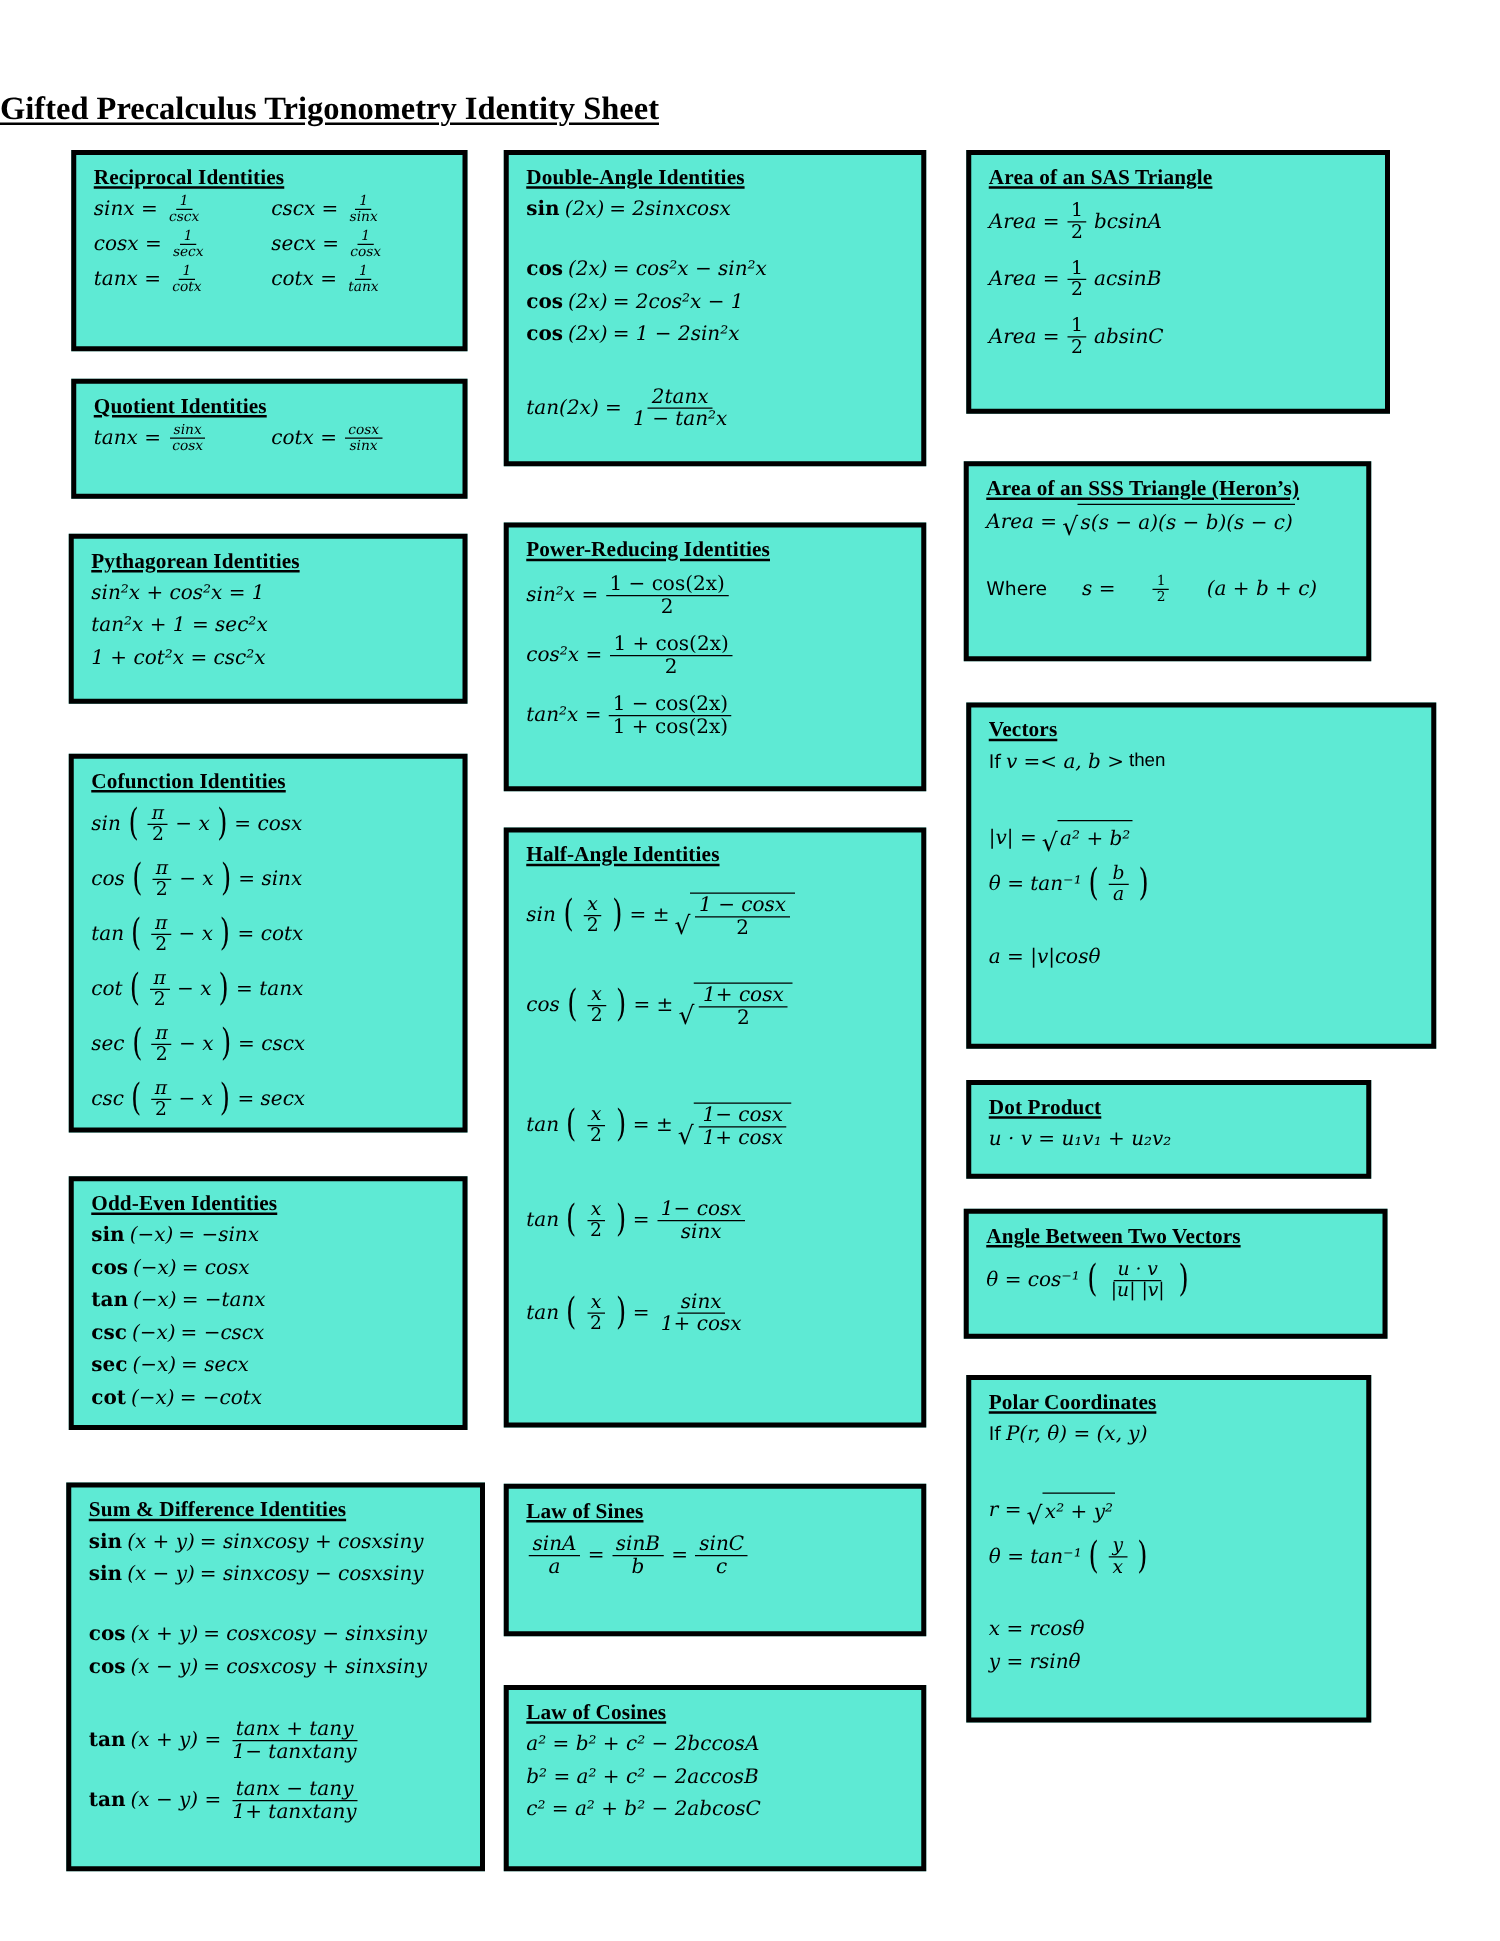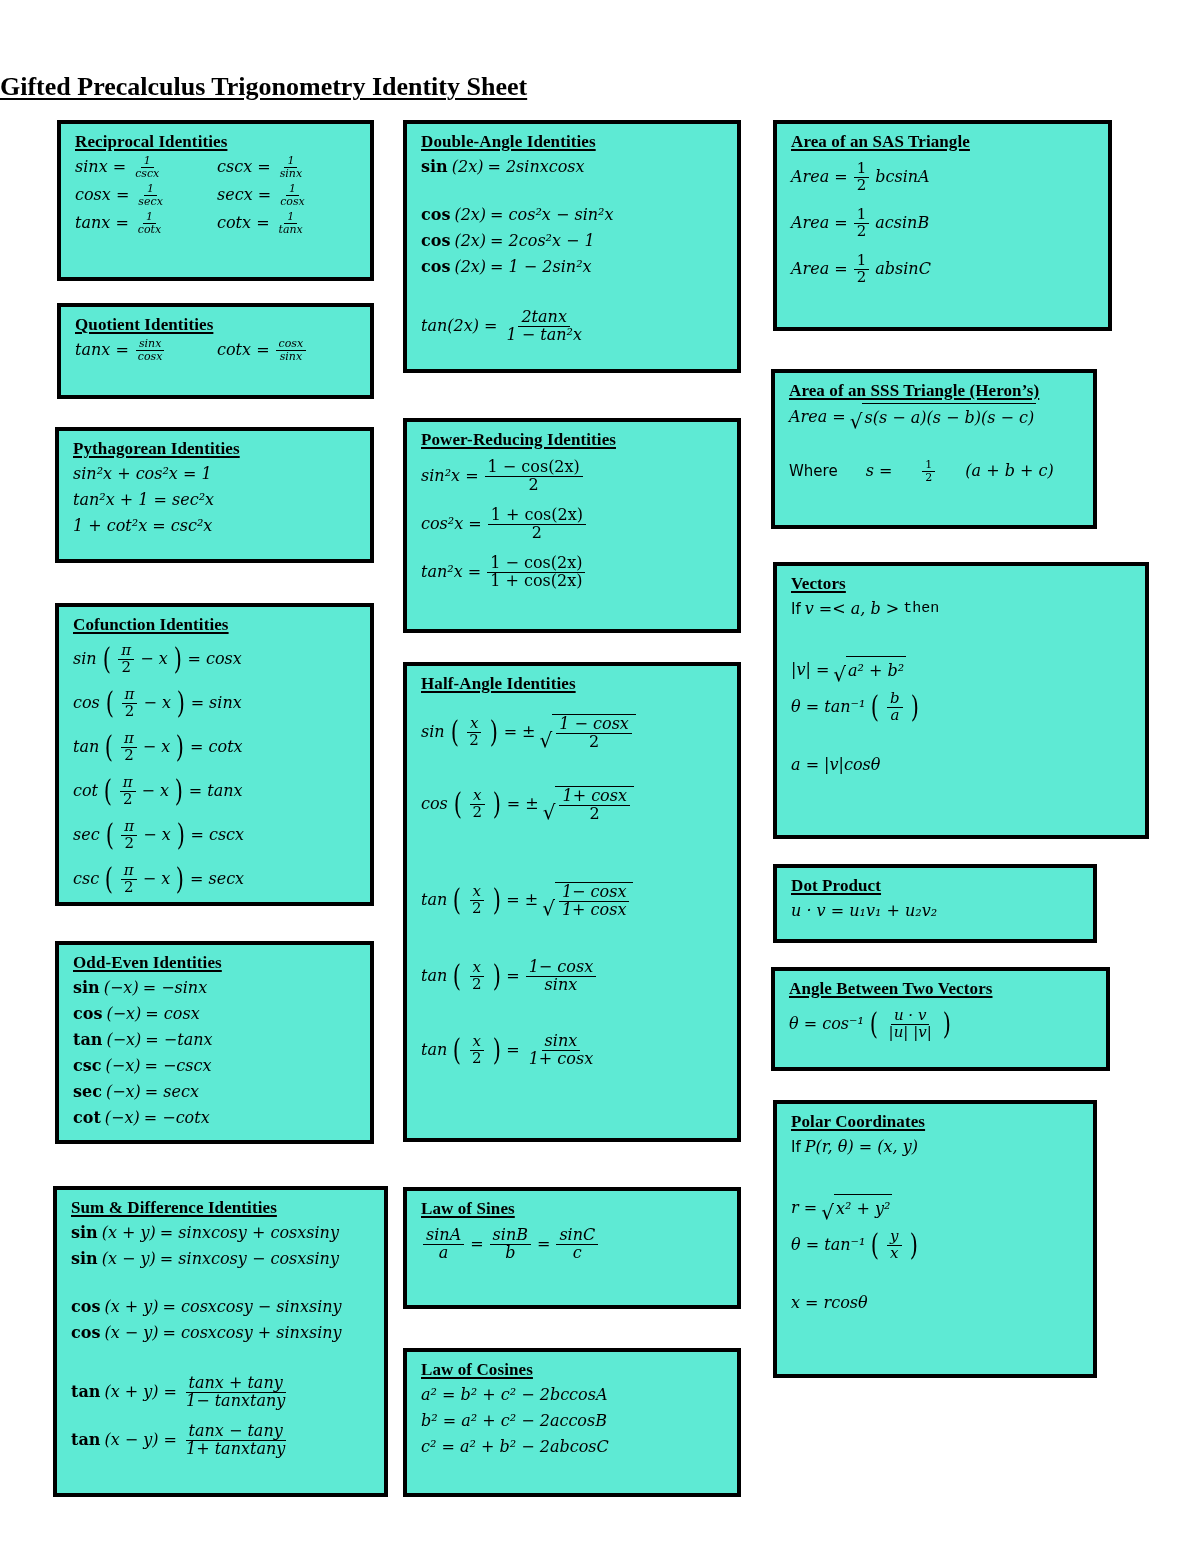--- a/index.html
+++ b/index.html
@@ -479,21 +479,21 @@
       </span>
       <span>(a + b + c)</span>
     </div>
 </div>
 
 <div class="box" style="left:773px; top:562px; width:376px; height:277px;">
   <h2>Vectors</h2>
   <div class="eq">
       <span class="rm" style="font-family:'DejaVu Sans',sans-serif; font-size:15px;">If</span>
       <span>v =&lt; a, b &gt;</span>
-      <span class="rm" style="font-family:Liberation Mono, monospace; font-size:15px;">then</span>
+      <span class="rm" style="font-family:Liberation Sans, sans-serif; font-size:15px;">then</span>
     </div>
   <div class="gap-lg"></div>
   <div class="eq">
       <span>|v| =</span>
       <span class="sqrt">
         <span class="rad">√</span>
         <span class="under">a² + b²</span>
       </span>
     </div>
   <div class="eq" style="line-height:46px;">
@@ -545,13 +545,14 @@
       <span>θ = tan⁻¹</span>
       <span class="paren">(</span>
       <span class="frac mid">
         <span class="num">y</span>
         <span class="den">x</span>
       </span>
       <span class="paren">)</span>
     </div>
   <div class="gap"></div>
   <div class="eq">x = rcosθ</div>
+  <div class="eq">y = rsinθ</div>
 </div>
 
 </body></html>

